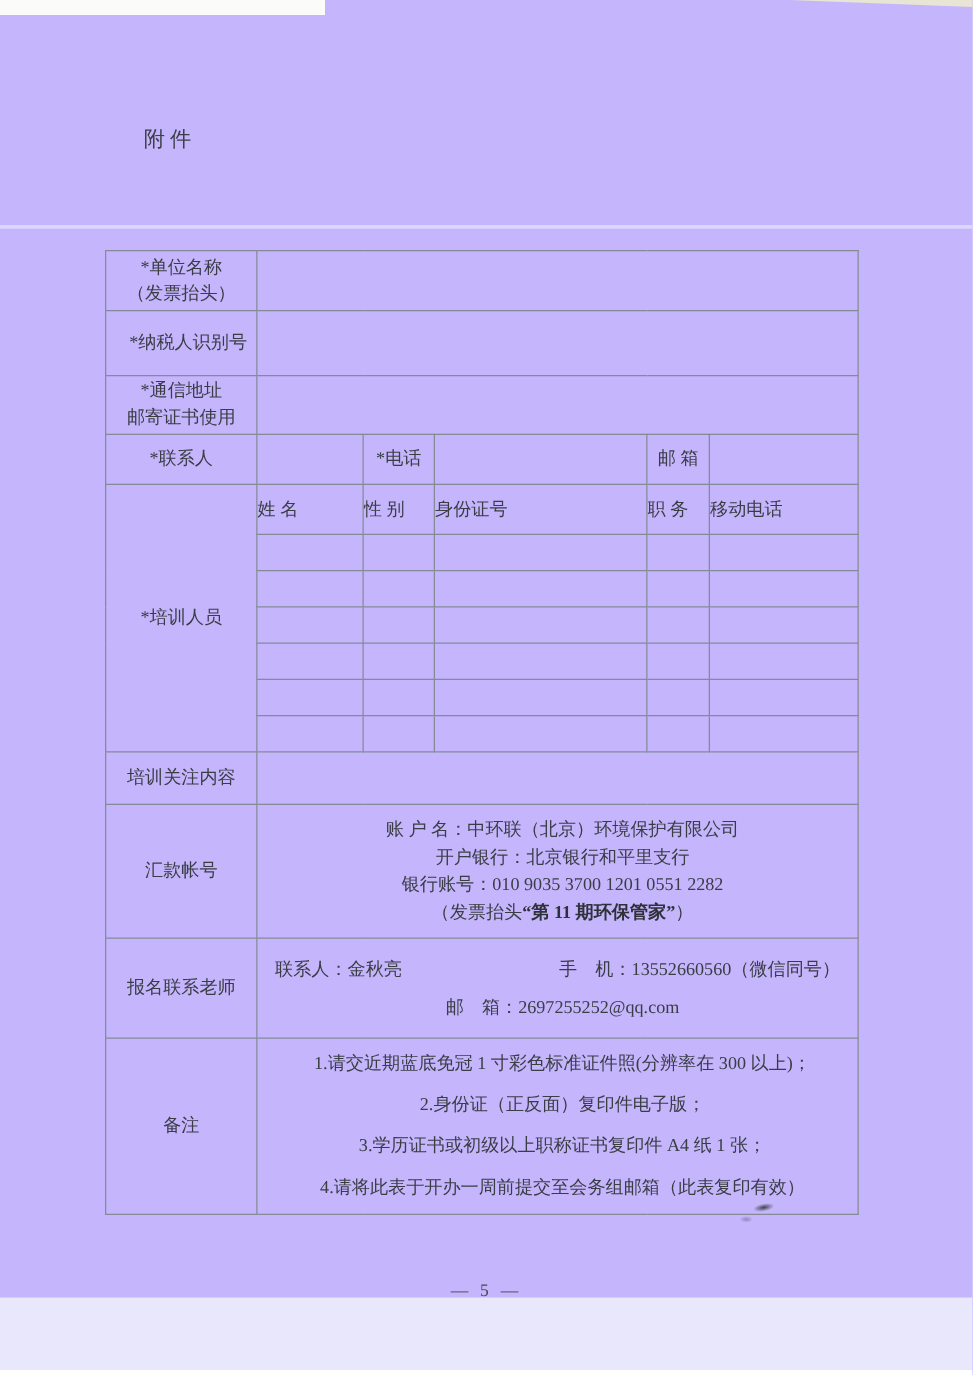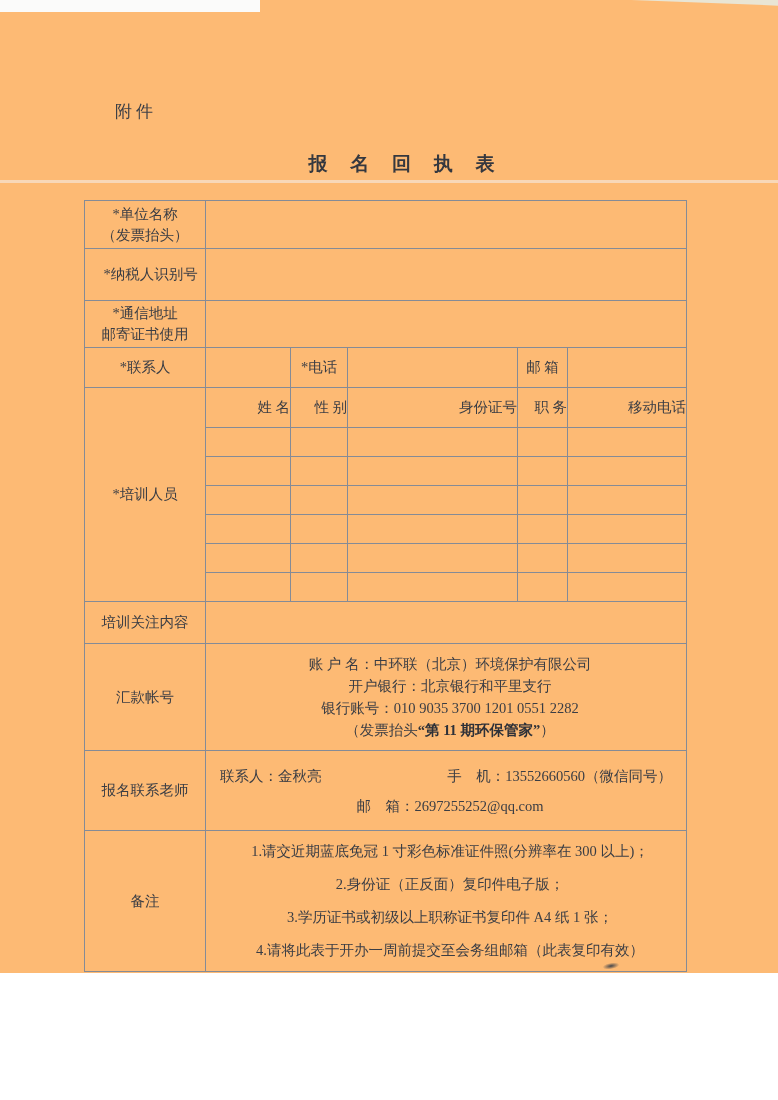--- a/index.html
+++ b/index.html
@@ -3,22 +3,22 @@
 <meta charset="utf-8">
 <style>
   * { margin:0; padding:0; box-sizing:border-box; }
   html,body { width:778px; height:1100px; }
   body {
     font-family:"Liberation Serif","DejaVu Serif",serif;
     color:#3a3d44;
     background:#ffffff;
   }
   .page {
-    position:relative; width:778px; height:973px;
-    background:#fdba74; overflow:hidden;
+    position:relative; width:778px; height:1096px;
+    background:#c4b5fd; overflow:hidden;
   }
   
   .band-light-bottom {
     position:absolute; left:0; top:1038px; width:778px; height:62px;
     background:#f2f4fa; opacity:.8;
   }
   .band-mid {
     position:absolute; left:0; top:180px; width:778px; height:3px;
     background:#f4f6fb; opacity:.5;
   }
@@ -47,21 +47,21 @@
   }
   .form-table td {
     border:1px solid #858b96;
     font-size:14.5px; color:#3a3d44;
     vertical-align:middle;
     overflow:hidden;
   }
   td.lbl { text-align:center; padding:2px 1px; line-height:21px;margin-left:11px; }
   td.fill { padding:2px 6px; }
   td.txt { text-align:center; padding:4px 6px 4px 14px; }
-  td.hdr { text-align:right; }
+  td.hdr { text-align:left; }
   tr.r-unit td    { height:48px; }
   tr.r-tax td     { height:52px;padding-left:12px; }
   tr.r-addr td    { height:45px; }
   tr.r-contact td { height:40px; }
   tr.r-thead td   { height:40px; }
   tr.r-blank td   { height:29px; }
   tr.r-focus td   { height:42px; }
   tr.r-remit td   { height:107px; }
   tr.r-teacher td { height:80px; }
   tr.r-remark td  { height:135px; }
@@ -88,21 +88,20 @@
 <body>
 
 <div class="page">
 
   <div class="scan-edge-top"></div>
   <div class="scan-corner-white"></div>
   <div class="band-light-bottom"></div>
   <div class="band-mid"></div>
 
   <div class="attachment">附件</div>
-  <div class="doc-title">报 名 回 执 表</div>
 
   <table class="form-table">
     <colgroup>
       <col style="width:121px">
         <col style="width:85px">
         <col style="width:57px">
       <col style="width:170px">
         <col style="width:50px">
         <col style="width:119px">
     </colgroup>

